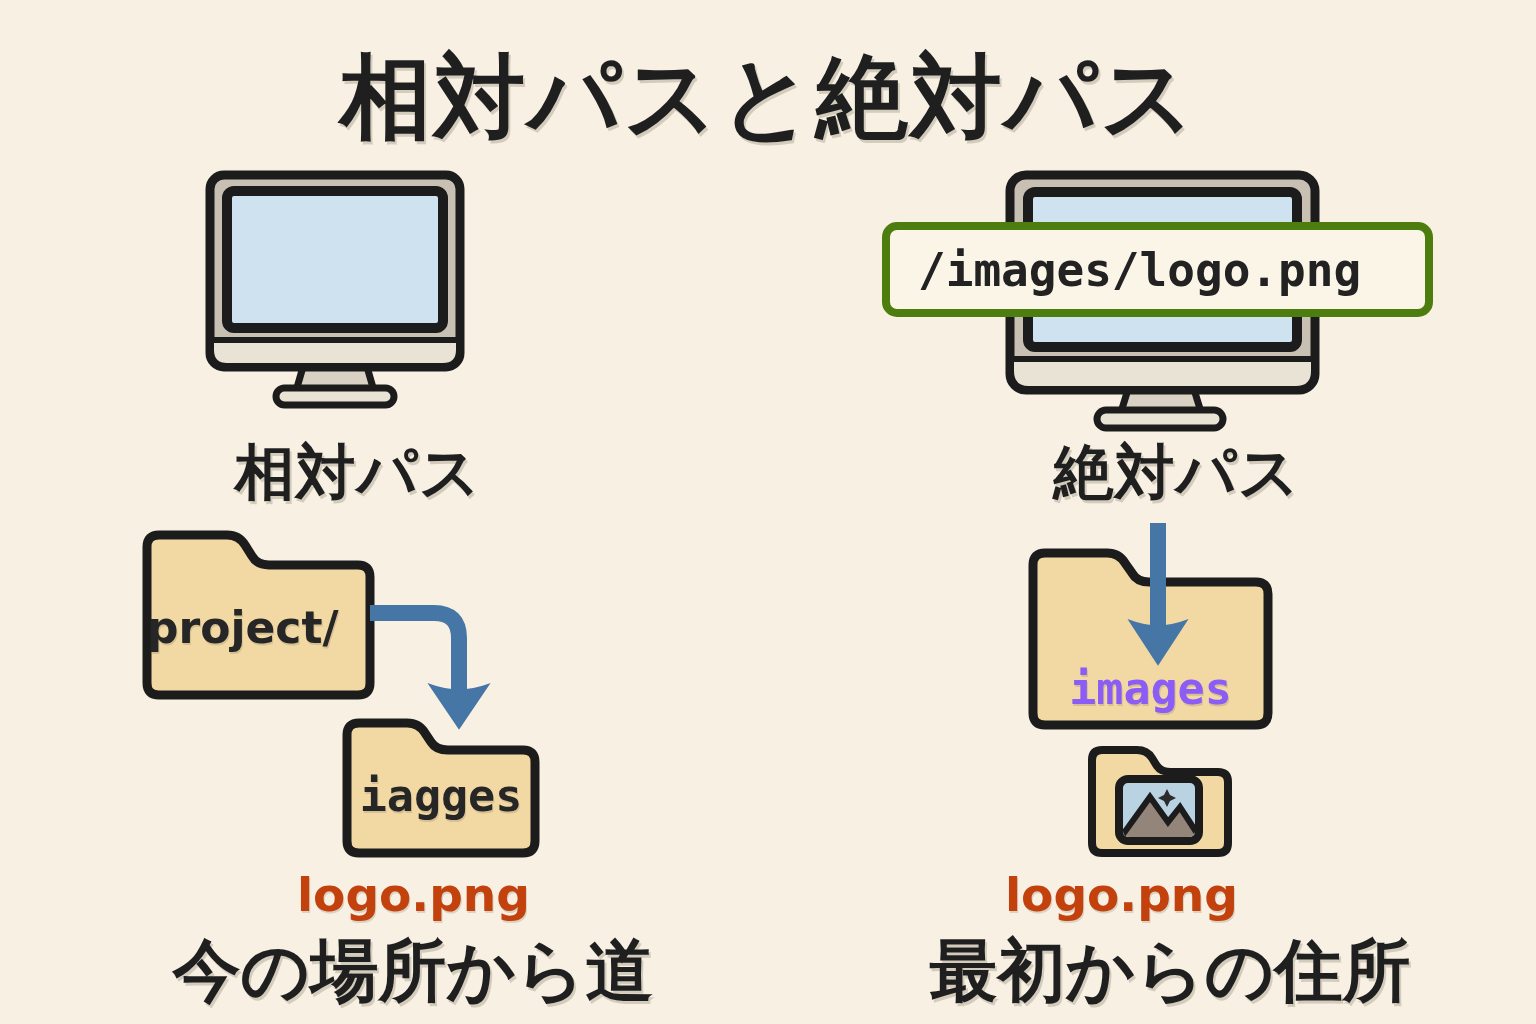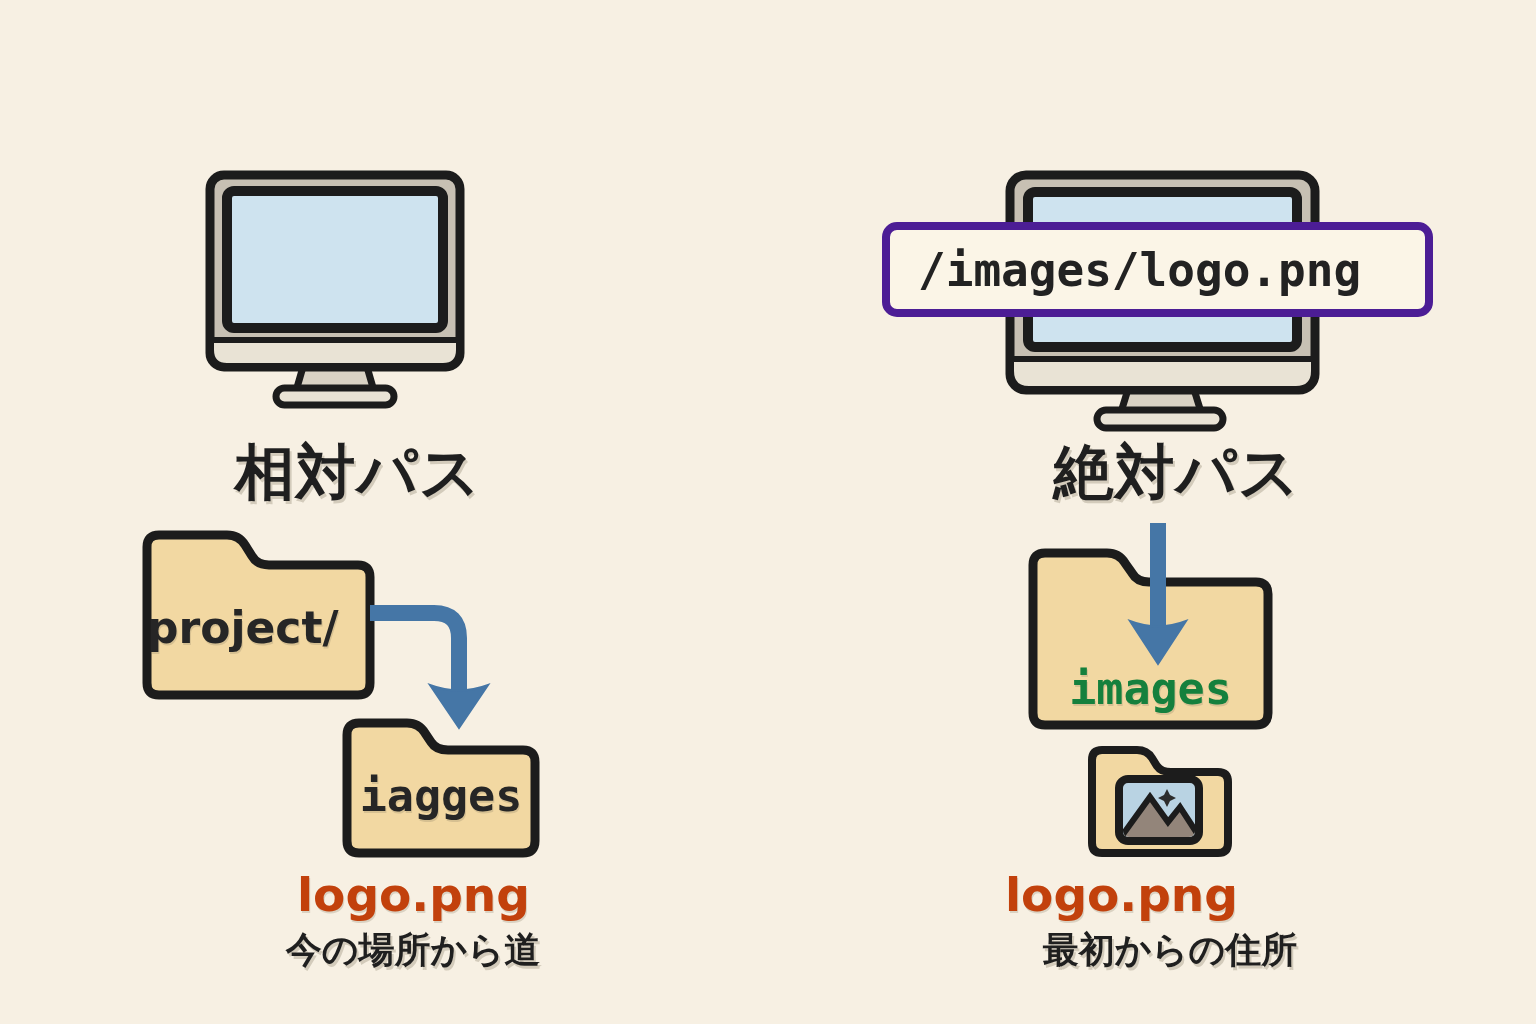--- a/index.html
+++ b/index.html
@@ -16,46 +16,46 @@
   .jp{
     font-family:"Liberation Sans",sans-serif;
     font-weight:bold;
     text-align:center;
     text-shadow:2px 3px 0 rgba(130,118,96,.30);
   }
   .title{left:0;top:36px;width:1536px;font-size:92px;letter-spacing:2px;}
   .heading{top:420px;width:400px;font-size:60px;letter-spacing:1px;margin-top:13px;}
   .heading-left{left:158px;}
   .heading-right{left:977px;}
-  .caption{top:926px;width:700px;font-size:36px;}
+  .caption{top:926px;width:700px;font-size:68px;}
   .caption-left{left:63px;}
   .caption-right{left:820px;text-align:center;}
   .mono{
     font-family:"DejaVu Sans Mono","Liberation Mono",monospace;
     font-weight:bold;
     text-align:center;
     text-shadow:1px 2px 0 rgba(130,118,96,.25);
   }
   .sans-label{
     font-family:"DejaVu Sans","Liberation Sans",sans-serif;
     font-weight:bold;
     text-align:left;
     text-shadow:1px 2px 0 rgba(130,118,96,.25);
   }
   .project-label{left:147px;top:602px;width:223px;font-size:44px;color:#262626;}
   .iagges-label{left:347px;top:769px;width:188px;font-size:45px;color:#262626;}
-  .images-label{left:1033px;top:662px;width:235px;font-size:45px;color:#15803d;}
+  .images-label{left:1033px;top:662px;width:235px;font-size:45px;color:#8b5cf6;}
   .file-label{top:867px;width:300px;font-size:47px;color:#c2410c;}
   .file-label-left{left:297px;}
   .file-label-right{left:1005px;}
   .path-box{
     position:absolute;left:882px;top:222px;width:551px;height:95px;
     box-sizing:border-box;
     background:#fbf5e7;
-    border:8px solid #4c1d95;
+    border:8px solid #4d7c0f;
     border-radius:15px;
     display:flex;align-items:center;
     padding-left:28px;
     font-family:"DejaVu Sans Mono","Liberation Mono",monospace;
     font-weight:bold;font-size:46px;color:#222;
   }
 </style>
 </head>
 <body>
 
@@ -101,20 +101,21 @@
         <rect x="1119" y="779" width="80" height="62" rx="9" fill="#b9d3e3" stroke="#1c1c1c" stroke-width="8"></rect>
         <clipPath id="thumbclip">
             <rect x="1123" y="783" width="72" height="54" rx="6"></rect>
           </clipPath>
         <path clip-path="url(#thumbclip)" d="M1116 844 L1150 797 L1168 822 L1180 807 L1204 844 Z" fill="#93857a" stroke="#1c1c1c" stroke-width="6"></path>
         <path d="M1167 789 L1170 795 L1176 798 L1170 801 L1167 807 L1164 801 L1158 798 L1164 795 Z" fill="#2c2c2c"></path>
       </g>
     </g>
   </svg>
 
+  <div class="txt jp title">相対パスと絶対パス</div>
 
   <div class="txt jp heading heading-left">相対パス</div>
   <div class="txt jp heading heading-right">絶対パス</div>
 
   <div class="path-box">
     <span>/images/logo.png</span>
   </div>
 
   <div class="txt sans-label project-label">project/</div>
   <div class="txt mono iagges-label">iagges</div>

